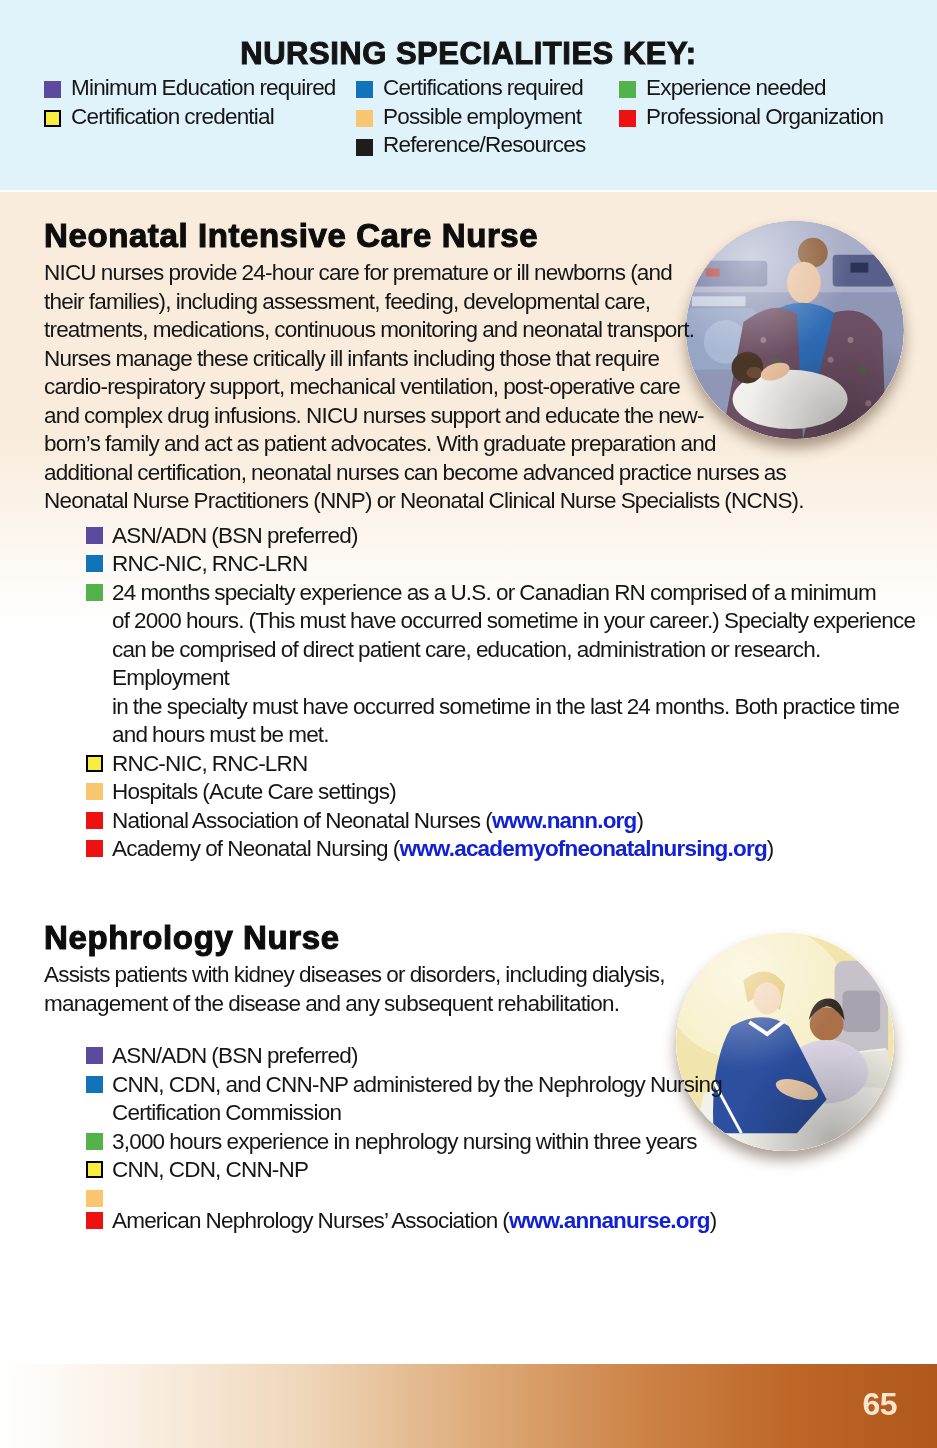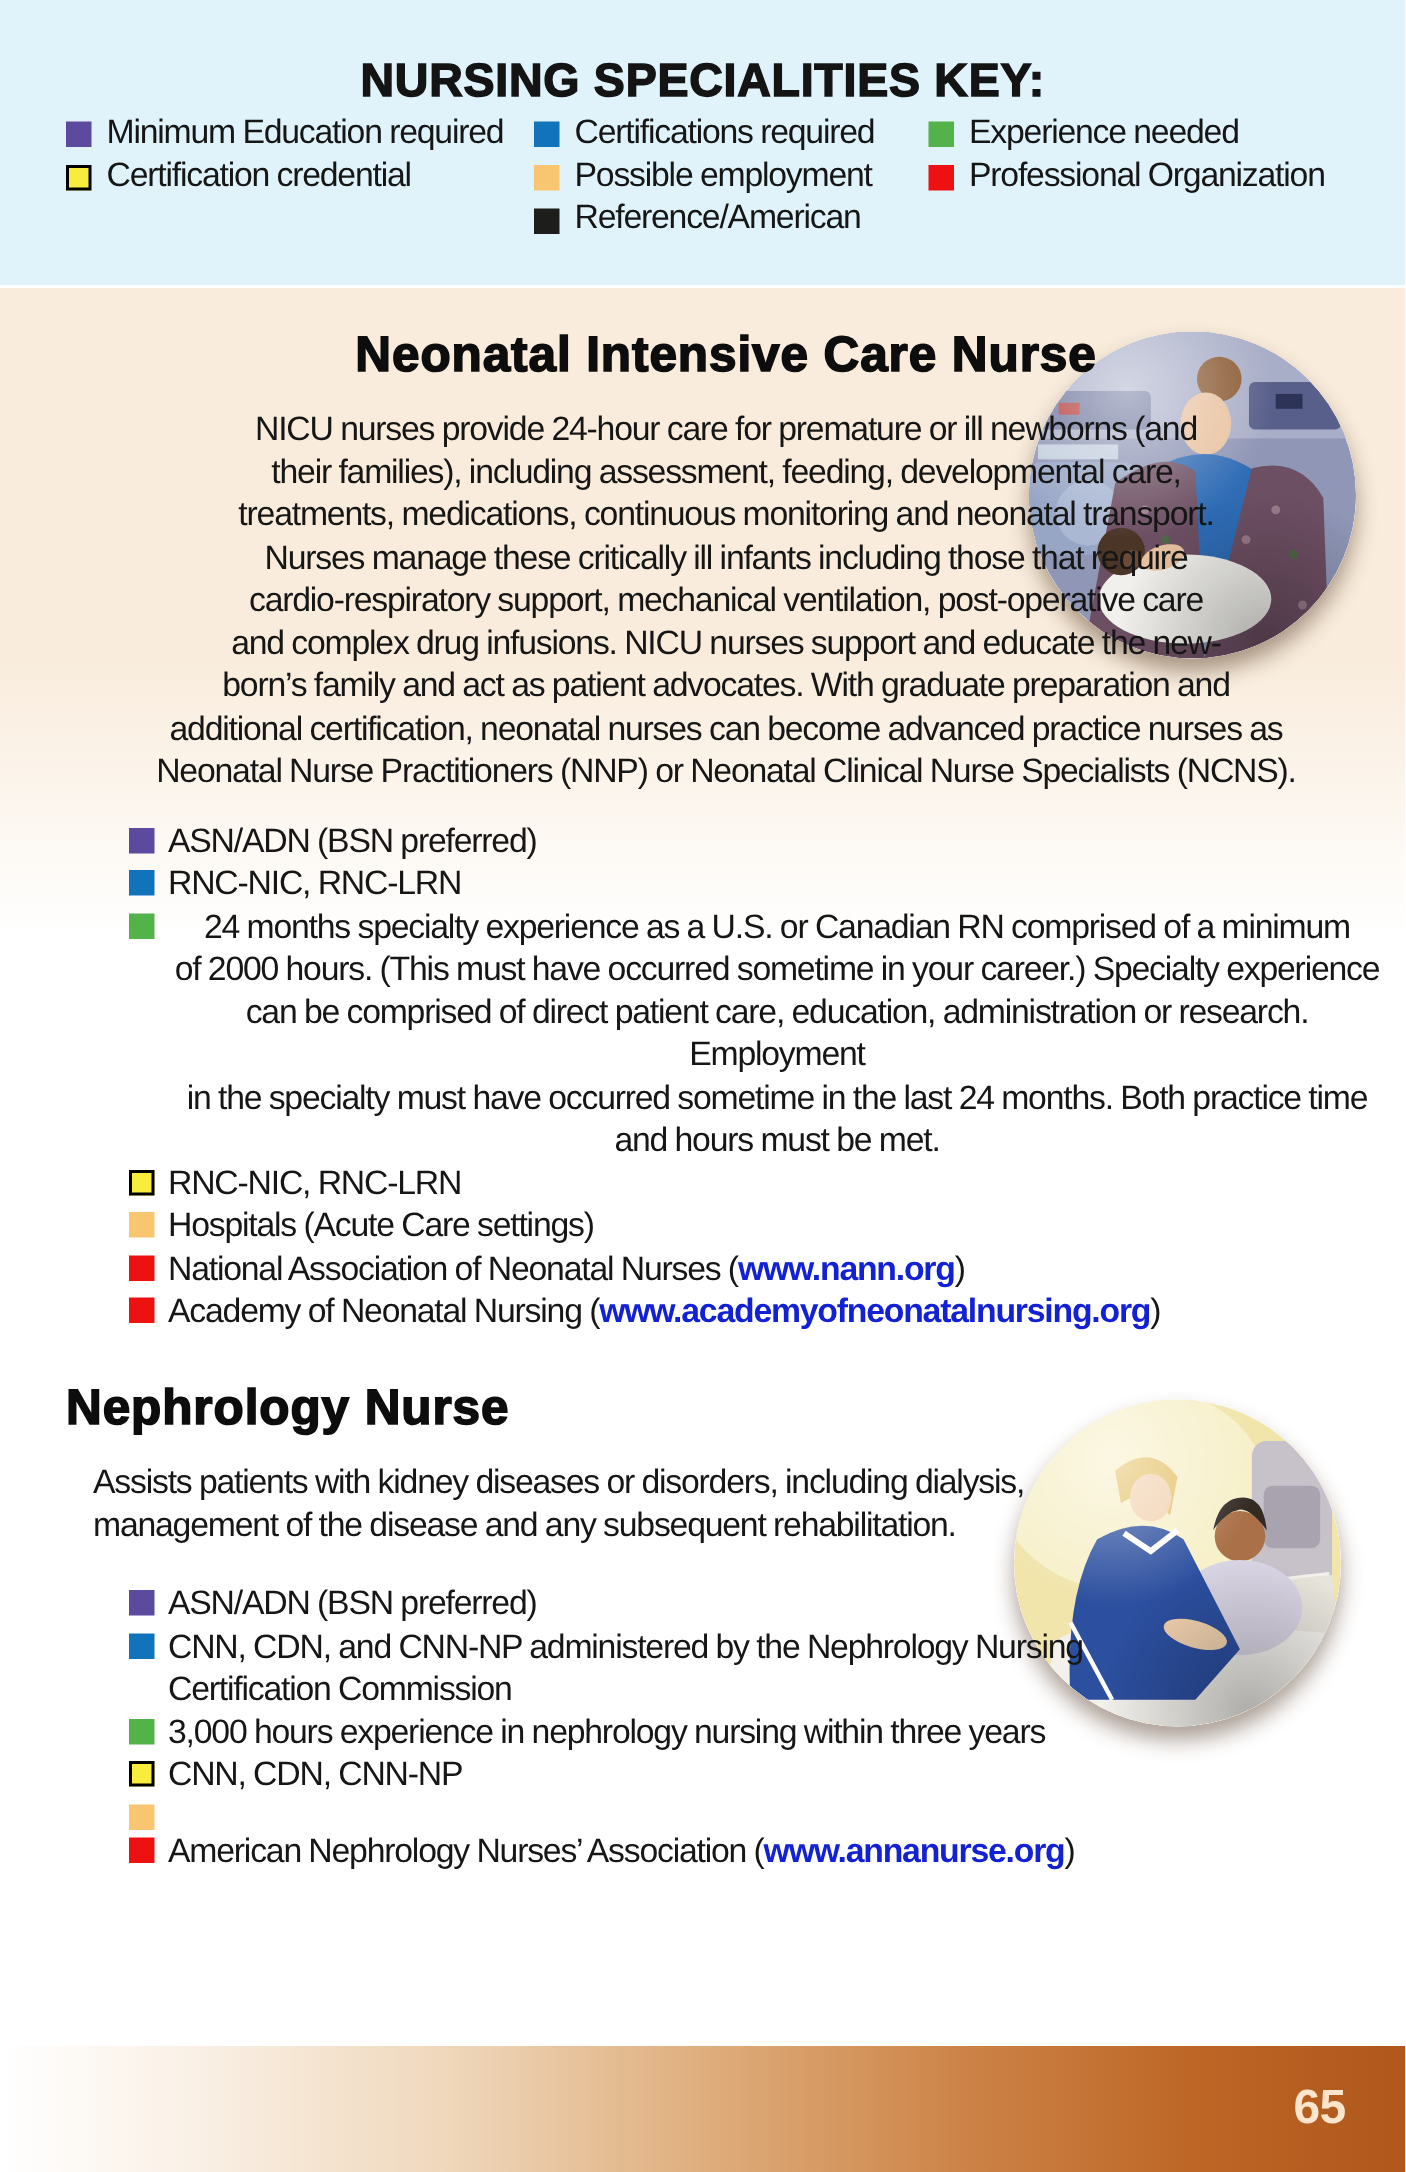--- a/index.html
+++ b/index.html
@@ -22,27 +22,27 @@
   .sq{flex:none;width:17px;height:17px;margin-top:3px;margin-right:10px;box-sizing:border-box;}
   .key-label,.btext,.desc{
     font-size:22.5px;line-height:28.5px;letter-spacing:-0.8px;word-spacing:-0.5px;color:#161616;
   }
   
   .content{
     position:absolute;left:0;top:192px;width:937px;height:1172px;
     background:linear-gradient(180deg,#f9ecdc 0%,#f9ecdc 21%,#ffffff 37%,#ffffff 100%);
   }
   .section{position:absolute;left:44px;width:880px;}
-  .s1{top:26px;text-align:center;}
+  .s1{top:26px;}
   .s2{top:728px;}
   .sec-title{
     margin:0 0 5px 0;font-size:33px;line-height:36px;font-weight:bold;
     letter-spacing:.6px;color:#0d0d0d;-webkit-text-stroke:1.1px #0d0d0d;
   }
-  .desc{margin:18px;white-space:pre-line;}
+  .desc{margin:0;white-space:pre-line;}
   .bullets{list-style:none;margin:6px 0 0 0;padding:0;}
   .bullets.gap-top{margin-top:24px;}
   .bullet{display:flex;align-items:flex-start;margin-left:42px;}
   .bullet .sq{margin-top:5px;margin-right:9px;}
   .btext{white-space:pre-line;}
   .link{font-weight:bold;color:#1220d6;text-decoration:none;letter-spacing:-0.8px;}
   
   .photo{
     position:absolute;width:218px;height:218px;border-radius:50%;overflow:hidden;
     box-shadow:0 9px 14px rgba(70,45,25,.45), inset 0 0 0 2px rgba(255,255,255,.85);
@@ -91,21 +91,21 @@
       <div class="key-item">
         <span class="sq" style="background-color: rgb(17, 115, 185);"></span>
         <span class="key-label">Certifications required</span>
       </div>
       <div class="key-item">
         <span class="sq" style="background-color: rgb(248, 197, 113);"></span>
         <span class="key-label">Possible employment</span>
       </div>
       <div class="key-item">
         <span class="sq" style="background-color: rgb(29, 29, 27);"></span>
-        <span class="key-label">Reference/American</span>
+        <span class="key-label">Reference/Resources</span>
       </div>
     </div>
 
     <div class="key-col c3">
       <div class="key-item">
         <span class="sq" style="background-color: rgb(84, 178, 75);"></span>
         <span class="key-label">Experience needed</span>
       </div>
       <div class="key-item">
         <span class="sq" style="background-color: rgb(238, 17, 17);"></span>

